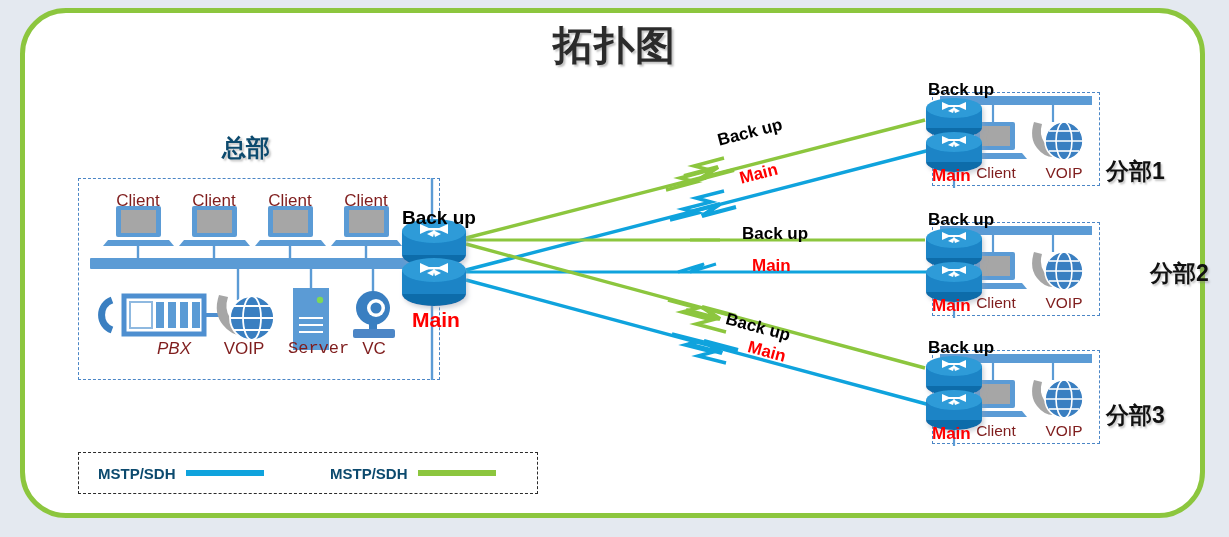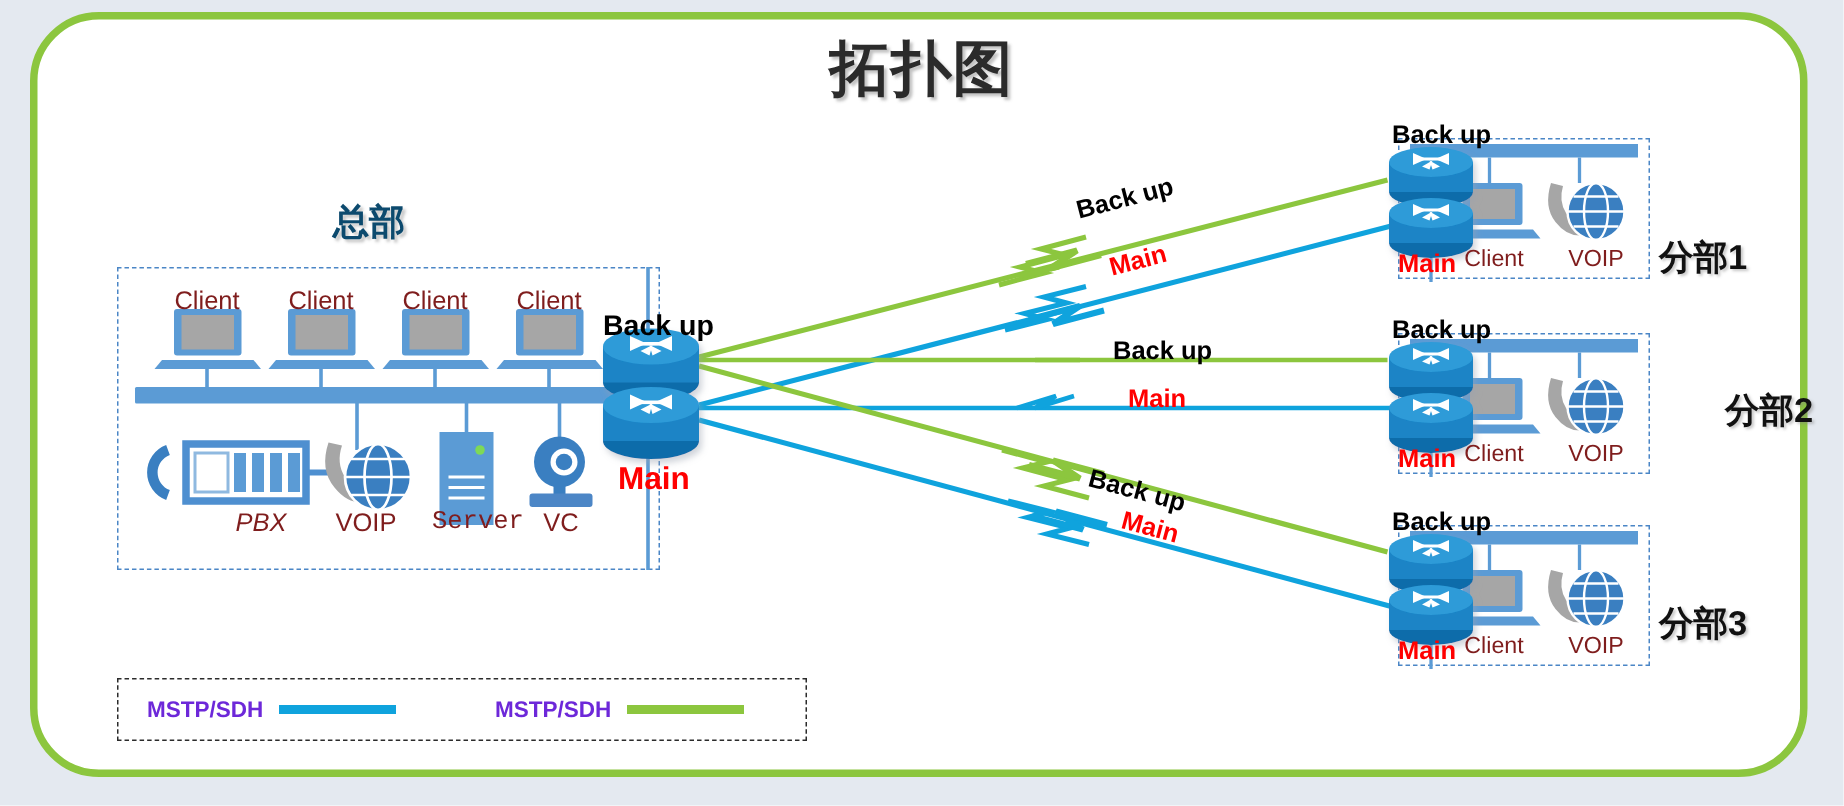--- a/index.html
+++ b/index.html
@@ -49,21 +49,21 @@
   .linklabel{
     font-size:17px;font-weight:bold;white-space:nowrap;
     transform-origin:left center;
   }
   .linklabel.bk{color:#000;}
   .linklabel.mn{color:#FF0000;}
   .legendbox{
     left:78px;top:452px;width:460px;height:42px;
     border:1.6px dashed #2b2b2b;box-sizing:border-box;background:#fff;
   }
-  .legtext{font-size:15px;font-weight:bold;color:#6d28d9;white-space:nowrap;}
+  .legtext{font-size:15px;font-weight:bold;color:#0c4a6e;white-space:nowrap;}
   .dashbox{border:1.7px dashed #4b86c6;box-sizing:border-box;}
   .bus{background:#5B9BD5;border-radius:1px;}
 </style>
 </head>
 <body>
 
 <div id="stage">
 
   <div class="card"></div>
 

